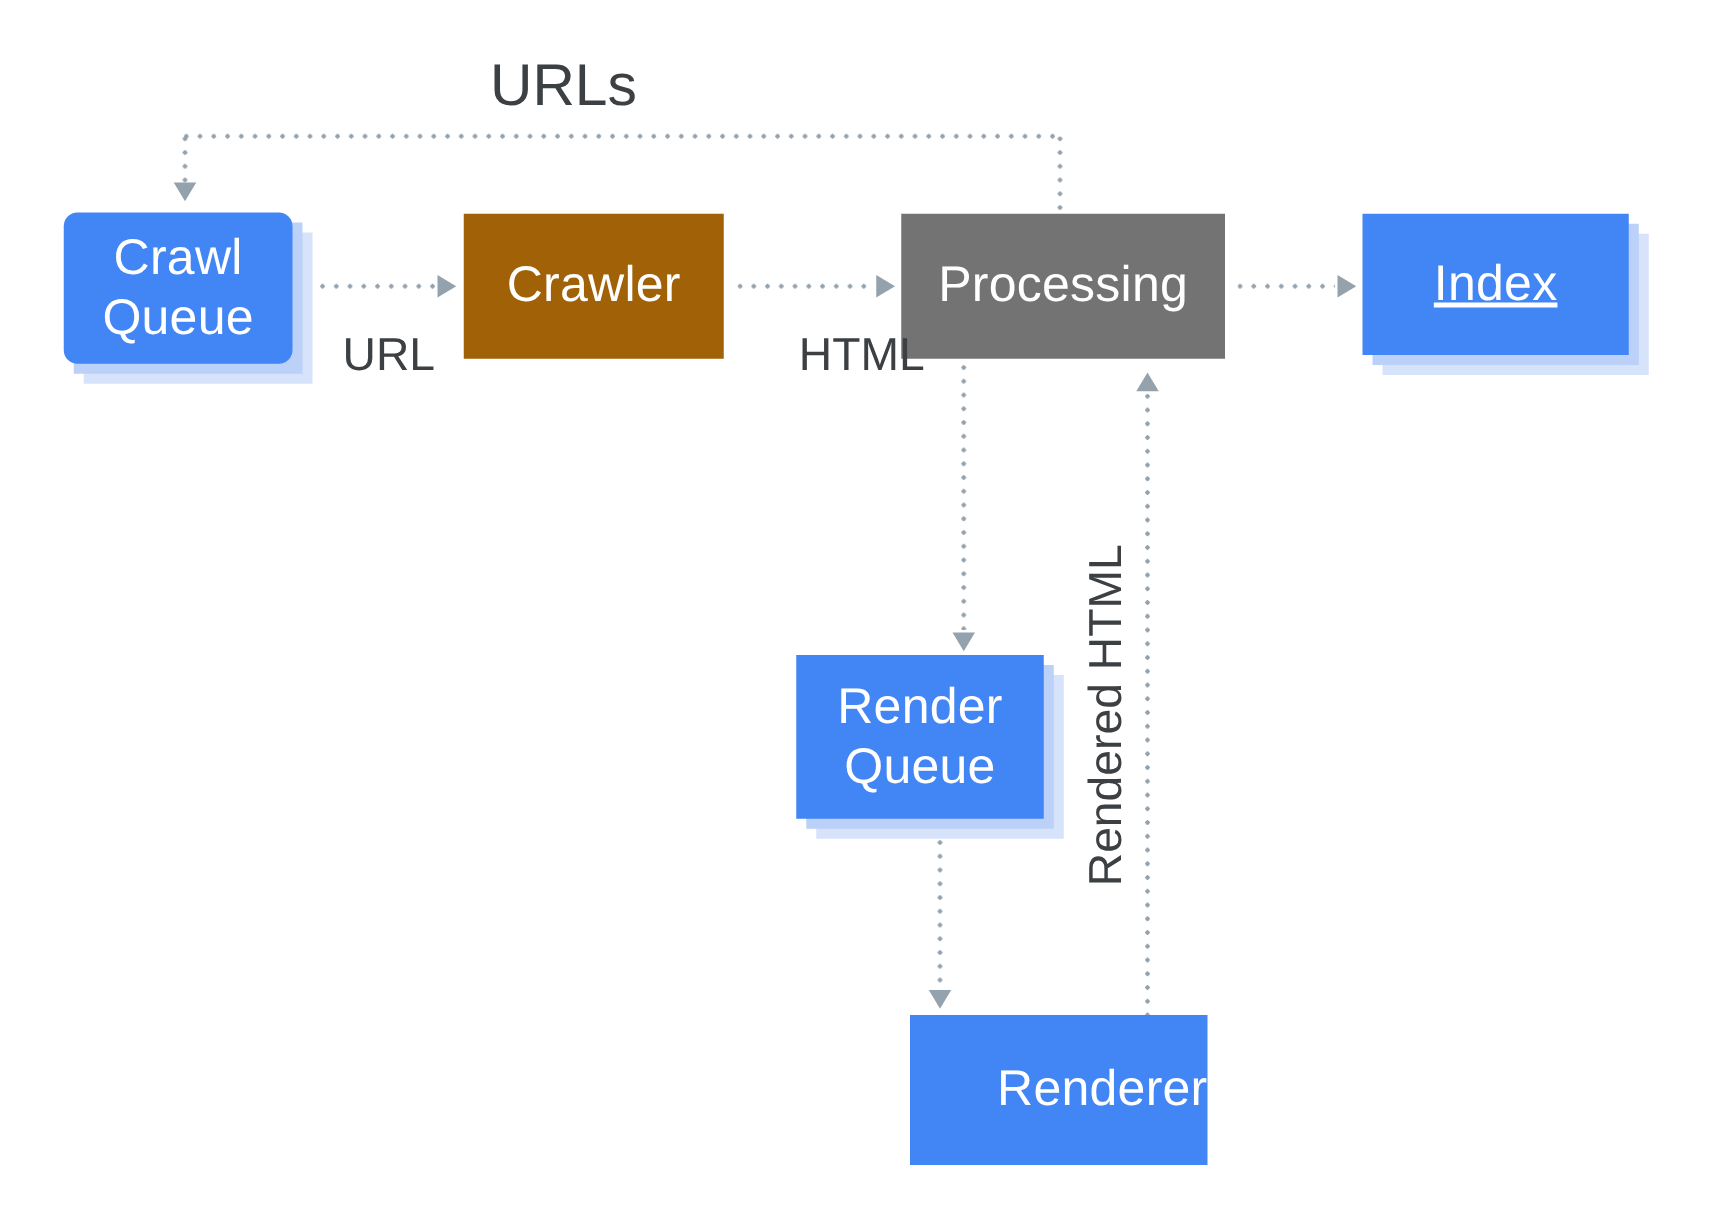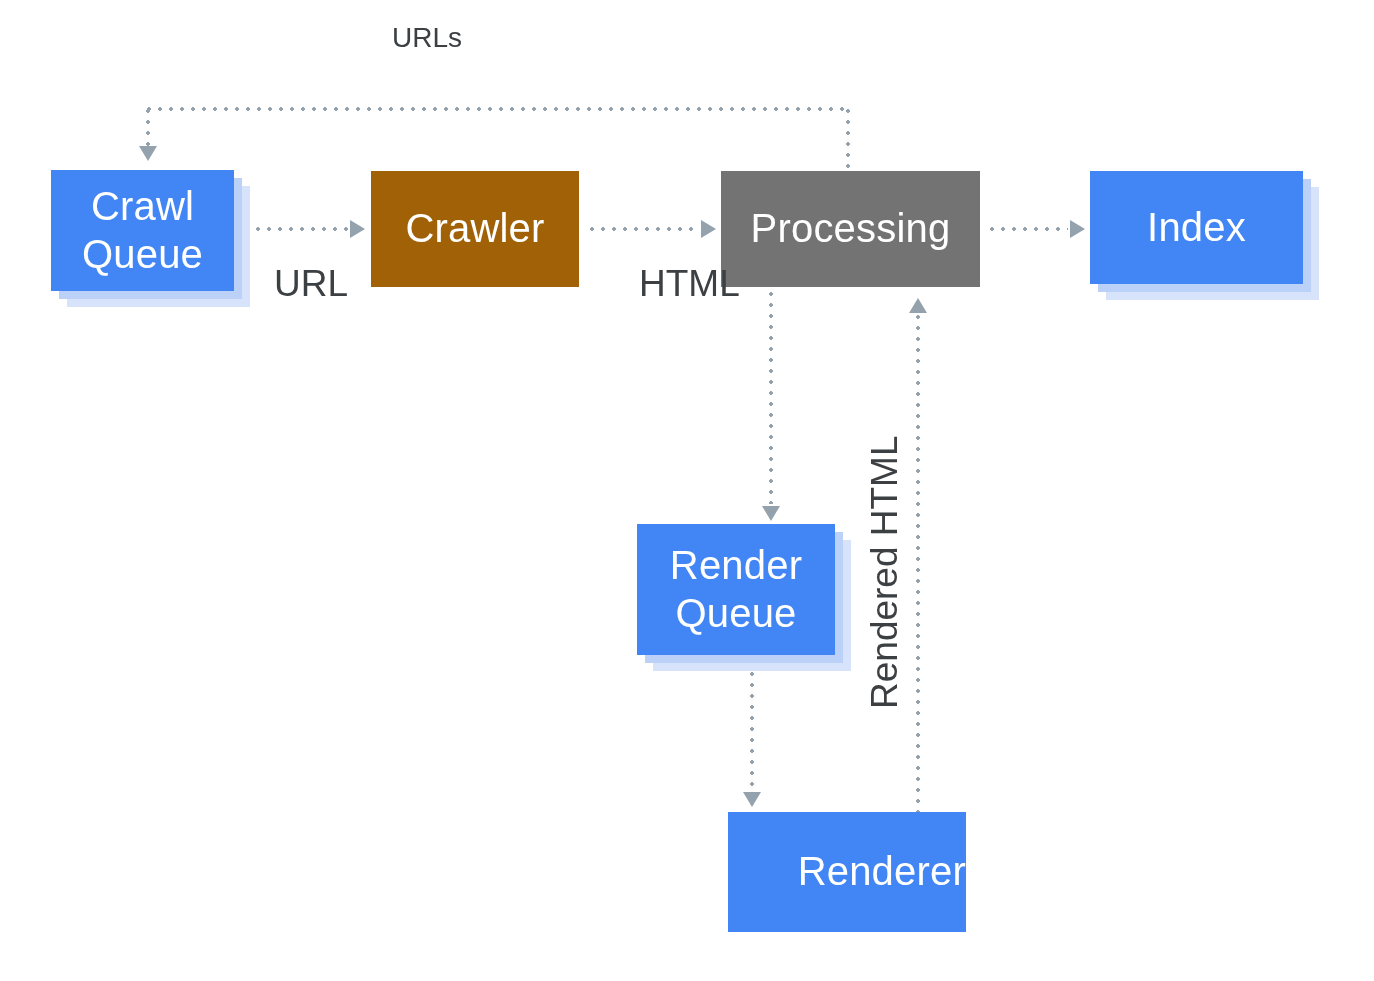--- a/index.html
+++ b/index.html
@@ -100,21 +100,21 @@
     border-left: 9px solid transparent;
     border-right: 9px solid transparent;
     border-bottom: 15px solid #94a2ad;
   }
 </style>
 </head>
 <body>
 
 <div id="canvas">
 
-  <div class="edge-label" style="left:392px; top:22px; font-size:28px;">URLs</div>
+  <div class="edge-label" style="left:392px; top:40px; font-size:47px;">URLs</div>
 
   <div class="dot-v" style="left:846px; top:109px; height:63px;"></div>
 
   <div class="dot-h" style="left:147px; top:107px; width:703px;"></div>
 
   <div class="dot-v" style="left:146px; top:109px; height:39px;"></div>
   <div class="arrow down" style="left:139px; top:146px;"></div>
 
   <div class="dot-h" style="left:256px; top:227px; width:92px;"></div>
   <div class="arrow right" style="left:350px; top:220px;"></div>
@@ -132,36 +132,36 @@
 
   <div class="dot-v" style="left:750px; top:672px; height:118px;"></div>
   <div class="arrow down" style="left:743px; top:792px;"></div>
 
   <div class="dot-v" style="left:916px; top:315px; height:497px;"></div>
   <div class="arrow up" style="left:909px; top:298px;"></div>
   <div class="edge-label vertical" style="left:864px; top:709px; font-size:37px;">Rendered HTML</div>
 
   <div class="plate" style="left:67px; top:186px; width:183px; height:121px; background:#D6E3FB;"></div>
   <div class="plate" style="left:59px; top:178px; width:183px; height:121px; background:#BBD1F7;"></div>
-  <div class="node" style="left:51px; top:170px; width:183px; height:121px; background:#4285F4; font-size:40px;">
+  <div class="node" style="left:51px; top:170px; width:183px; height:121px; background:#4285F4; font-size:40px;border-radius:11px;">
     <span class="node-label">Crawl
 Queue</span>
   </div>
 
   <div class="node" style="left:371px; top:171px; width:208px; height:116px; background:#a16207; font-size:40px;">
     <span class="node-label">Crawler</span>
   </div>
 
   <div class="node" style="left:721px; top:171px; width:259px; height:116px; background:#737373; font-size:40px;">
     <span class="node-label">Processing</span>
   </div>
 
   <div class="plate" style="left:1106px; top:187px; width:213px; height:113px; background:#D6E3FB;"></div>
   <div class="plate" style="left:1098px; top:179px; width:213px; height:113px; background:#BBD1F7;"></div>
-  <div class="node" style="left:1090px; top:171px; width:213px; height:113px; background:#4285F4; font-size:40px;">
+  <div class="node" style="left:1090px; top:171px; width:213px; height:113px; background:#4285F4; font-size:40px;text-decoration:underline;">
     <span class="node-label">Index</span>
   </div>
 
   <div class="plate" style="left:653px; top:540px; width:198px; height:131px; background:#D6E3FB;"></div>
   <div class="plate" style="left:645px; top:532px; width:198px; height:131px; background:#BBD1F7;"></div>
   <div class="node" style="left:637px; top:524px; width:198px; height:131px; background:#4285F4; font-size:40px;justify-content:center;">
     <span class="node-label">Render
 Queue</span>
   </div>
 

